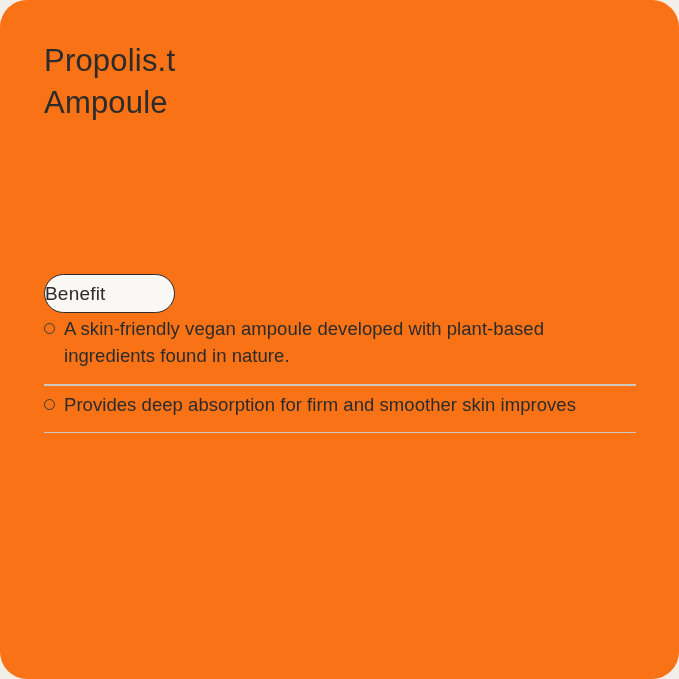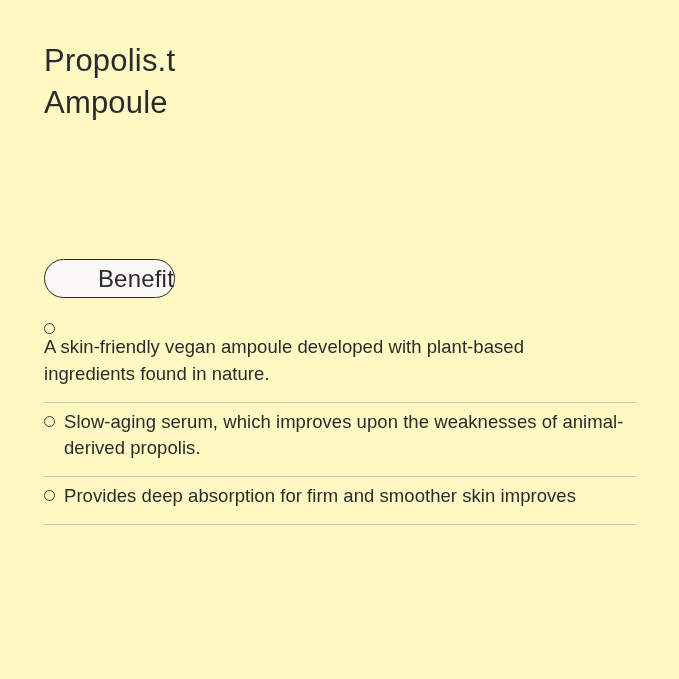--- a/index.html
+++ b/index.html
@@ -12,47 +12,48 @@
     background: #f2efe9;
     font-family: "Liberation Sans", sans-serif;
     color: #2c2c2c;
     overflow: hidden;
   }
   .page {
     position: relative;
     width: 679px;
     height: 679px;
     box-sizing: border-box;
-    background: #fef9c3;
+    background: #f97316;
+    border-radius: 27px;
   }
   .title {
     position: absolute;
     left: 44px;
     top: 40px;
     font-size: 31px;
     font-weight: 400;
     line-height: 1.35;
     letter-spacing: 0.2px;
     color: #2b2b2b;
     white-space: pre-line;
   }
   .benefit-chip {
     position: absolute;
     left: 44px;
-    top: 259px;
+    top: 274px;
     width: 131px;
     height: 39px;
     box-sizing: border-box;
     border: 1.2px solid #2b2b2b;
     border-radius: 20px;
     background: #faf8f4;
     display: flex;
     align-items: center;
-    justify-content: flex-end;
-    font-size: 24px;
+    justify-content: flex-start;
+    font-size: 19px;
     color: #2b2b2b;
     letter-spacing: 0.2px;
   }
   .list {
     position: absolute;
     left: 44px;
     top: 316px;
     width: 592px;
   }
   .item {
@@ -83,21 +84,21 @@
     color: #2b2b2b;
     letter-spacing: 0.05px;
     max-width: 570px;
   }
   .divider {
     height: 1px;
     background: #cdc9c1;
     width: 592px;
     margin: 0;
   }
-  .item.first .item-inner { padding-top: 0; flex-direction: column; }
+  .item.first .item-inner { padding-top: 0; }
 </style>
 </head>
 <body>
 
 <div class="page">
 
   <div class="title">Propolis.t
 Ampoule</div>
 
   <div class="benefit-chip">
@@ -107,26 +108,20 @@
   <div class="list">
 
     <div class="item first">
       <div class="item-inner">
         <span class="bullet"></span>
         <span class="item-text">A skin-friendly vegan ampoule developed with plant-based ingredients found in nature.</span>
       </div>
     </div>
     <div class="divider"></div>
 
-    <div class="item">
-      <div class="item-inner">
-        <span class="bullet"></span>
-        <span class="item-text">Slow-aging serum, which improves upon the weaknesses of animal-derived propolis.</span>
-      </div>
-    </div>
     <div class="divider"></div>
 
     <div class="item">
       <div class="item-inner">
         <span class="bullet"></span>
         <span class="item-text">Provides deep absorption for firm and smoother skin improves</span>
       </div>
     </div>
     <div class="divider"></div>
 

